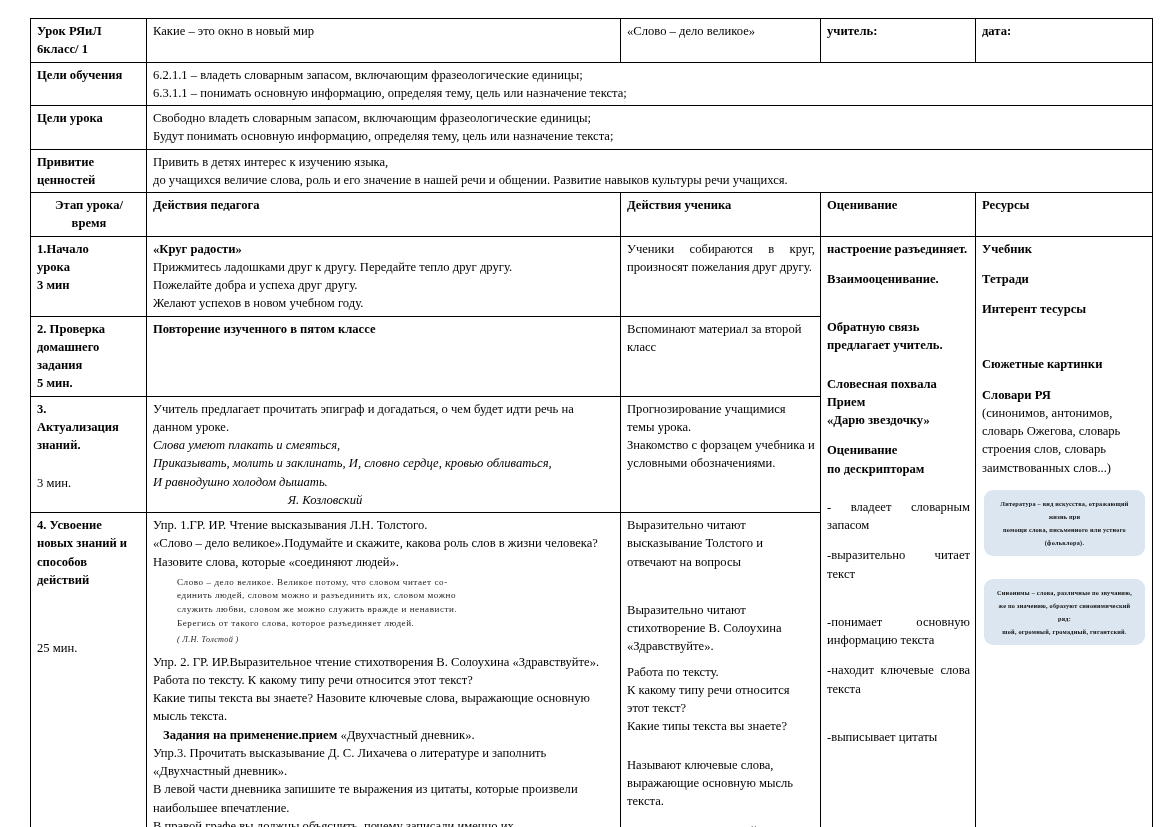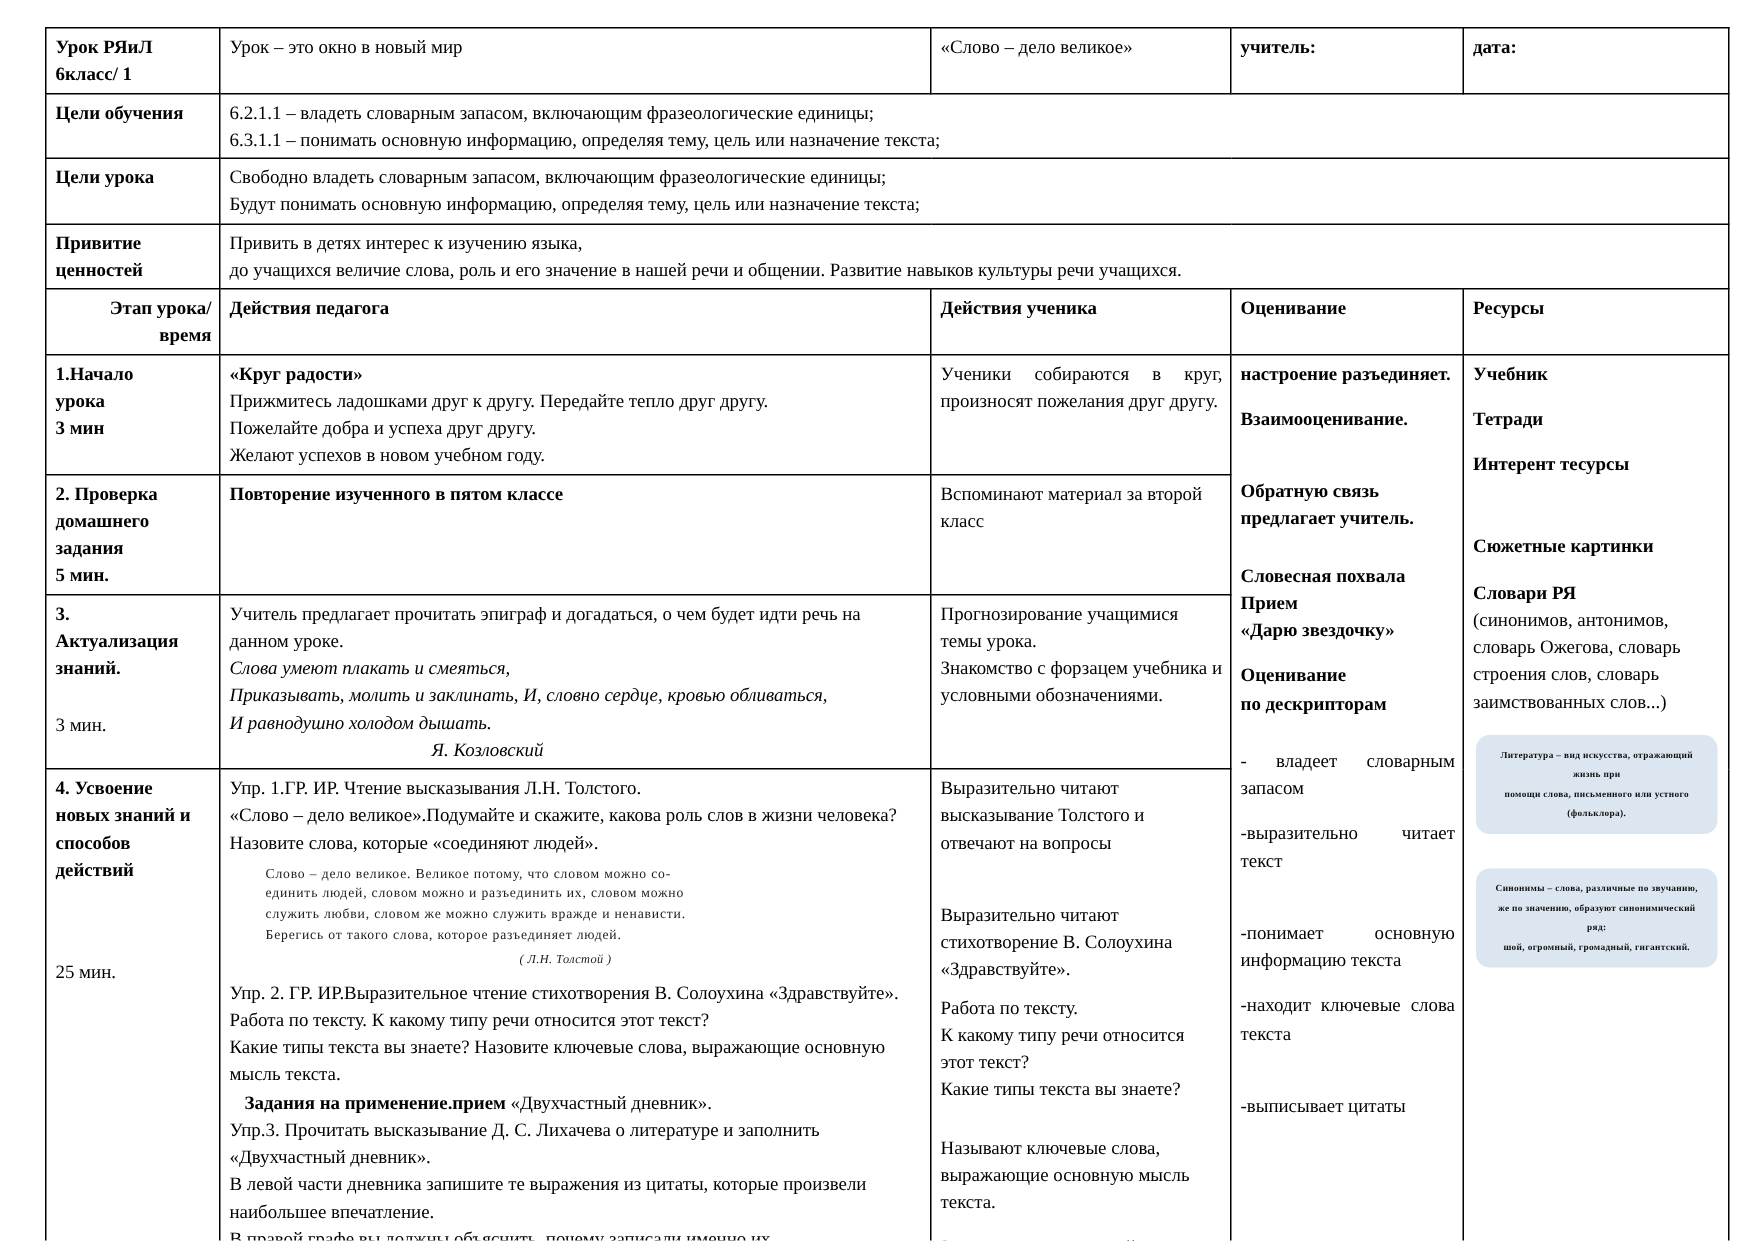--- a/index.html
+++ b/index.html
@@ -42,36 +42,36 @@
   .sp-s { display: block; height: 7px; }
   .sp-l { display: block; height: 20px; }
   .sp-xl { display: block; height: 30px; }
   .line { display: block; }
 
   
   .hdr-cell { height: 30px; }
 
   
   .colhead td { font-weight: bold; height: 28px; }
-  .colhead td.left { text-align: right; }
+  .colhead td.left { text-align: center; }
 
   
   .quote-scan {
     margin: 5px 0 6px 24px;
     font-family: "Liberation Serif", "DejaVu Serif", serif;
     font-size: 9.1px;
     line-height: 1.5;
     letter-spacing: 0.55px;
     color: #1a1a1a;
     width: 420px;
   }
   .quote-scan .ln { display: block; text-align: justify; }
   .quote-scan .attr {
     display: block;
-    text-align: center;
+    text-align: left;
     font-style: italic;
     font-size: 8.2px;
     letter-spacing: 0.3px;
     margin-top: 4px;
     padding-right: 20px;
   }
 
   
   .snip {
     background: #dce6f1;
@@ -103,21 +103,21 @@
       <col style="width:177px">
     </colgroup>
     <tbody>
 
       <tr>
         <td class="b hdr-cell">
           <span class="line">Урок РЯиЛ</span>
           <span class="line">6класс/  1</span>
         </td>
         <td>
-          <span>Урок – это окно в новый мир</span>
+          <span>Какие – это окно в новый мир</span>
         </td>
         <td colspan="1" style="width:200px">
           <span>«Слово – дело великое»</span>
         </td>
         <td class="b">
           <span>учитель:</span>
         </td>
         <td class="b">
           <span>дата:</span>
         </td>
@@ -279,21 +279,21 @@
           <span class="sp-xl"></span>
           <span class="sp-l"></span>
           <span class="line" style="font-weight:normal">25 мин.</span>
         </td>
 
         <td>
           <span class="line">Упр. 1.ГР. ИР. Чтение высказывания Л.Н. Толстого.</span>
           <span class="line"> «Слово – дело великое».Подумайте и скажите, какова роль слов в жизни человека? Назовите слова, которые «соединяют людей».</span>
 
           <div class="quote-scan">
-            <span class="ln">Слово  –  дело  великое.  Великое  потому,  что  словом  можно  со-</span>
+            <span class="ln">Слово  –  дело  великое.  Великое  потому,  что  словом  читает  со-</span>
             <span class="ln">единить  людей,  словом  можно  и  разъединить  их,  словом  можно</span>
             <span class="ln">служить  любви,  словом  же  можно  служить  вражде  и  ненависти.</span>
             <span class="ln">Берегись  от  такого  слова,  которое  разъединяет  людей.</span>
             <span class="attr">( Л.Н. Толстой )</span>
           </div>
 
           <span class="line">Упр. 2. ГР. ИР.Выразительное чтение стихотворения В. Солоухина «Здравствуйте».</span>
           <span class="line">Работа по тексту. К какому типу речи относится этот текст?</span>
           <span class="line">Какие типы текста вы знаете? Назовите ключевые слова, выражающие основную мысль текста.</span>
           <span class="line" style="padding-left:10px">

